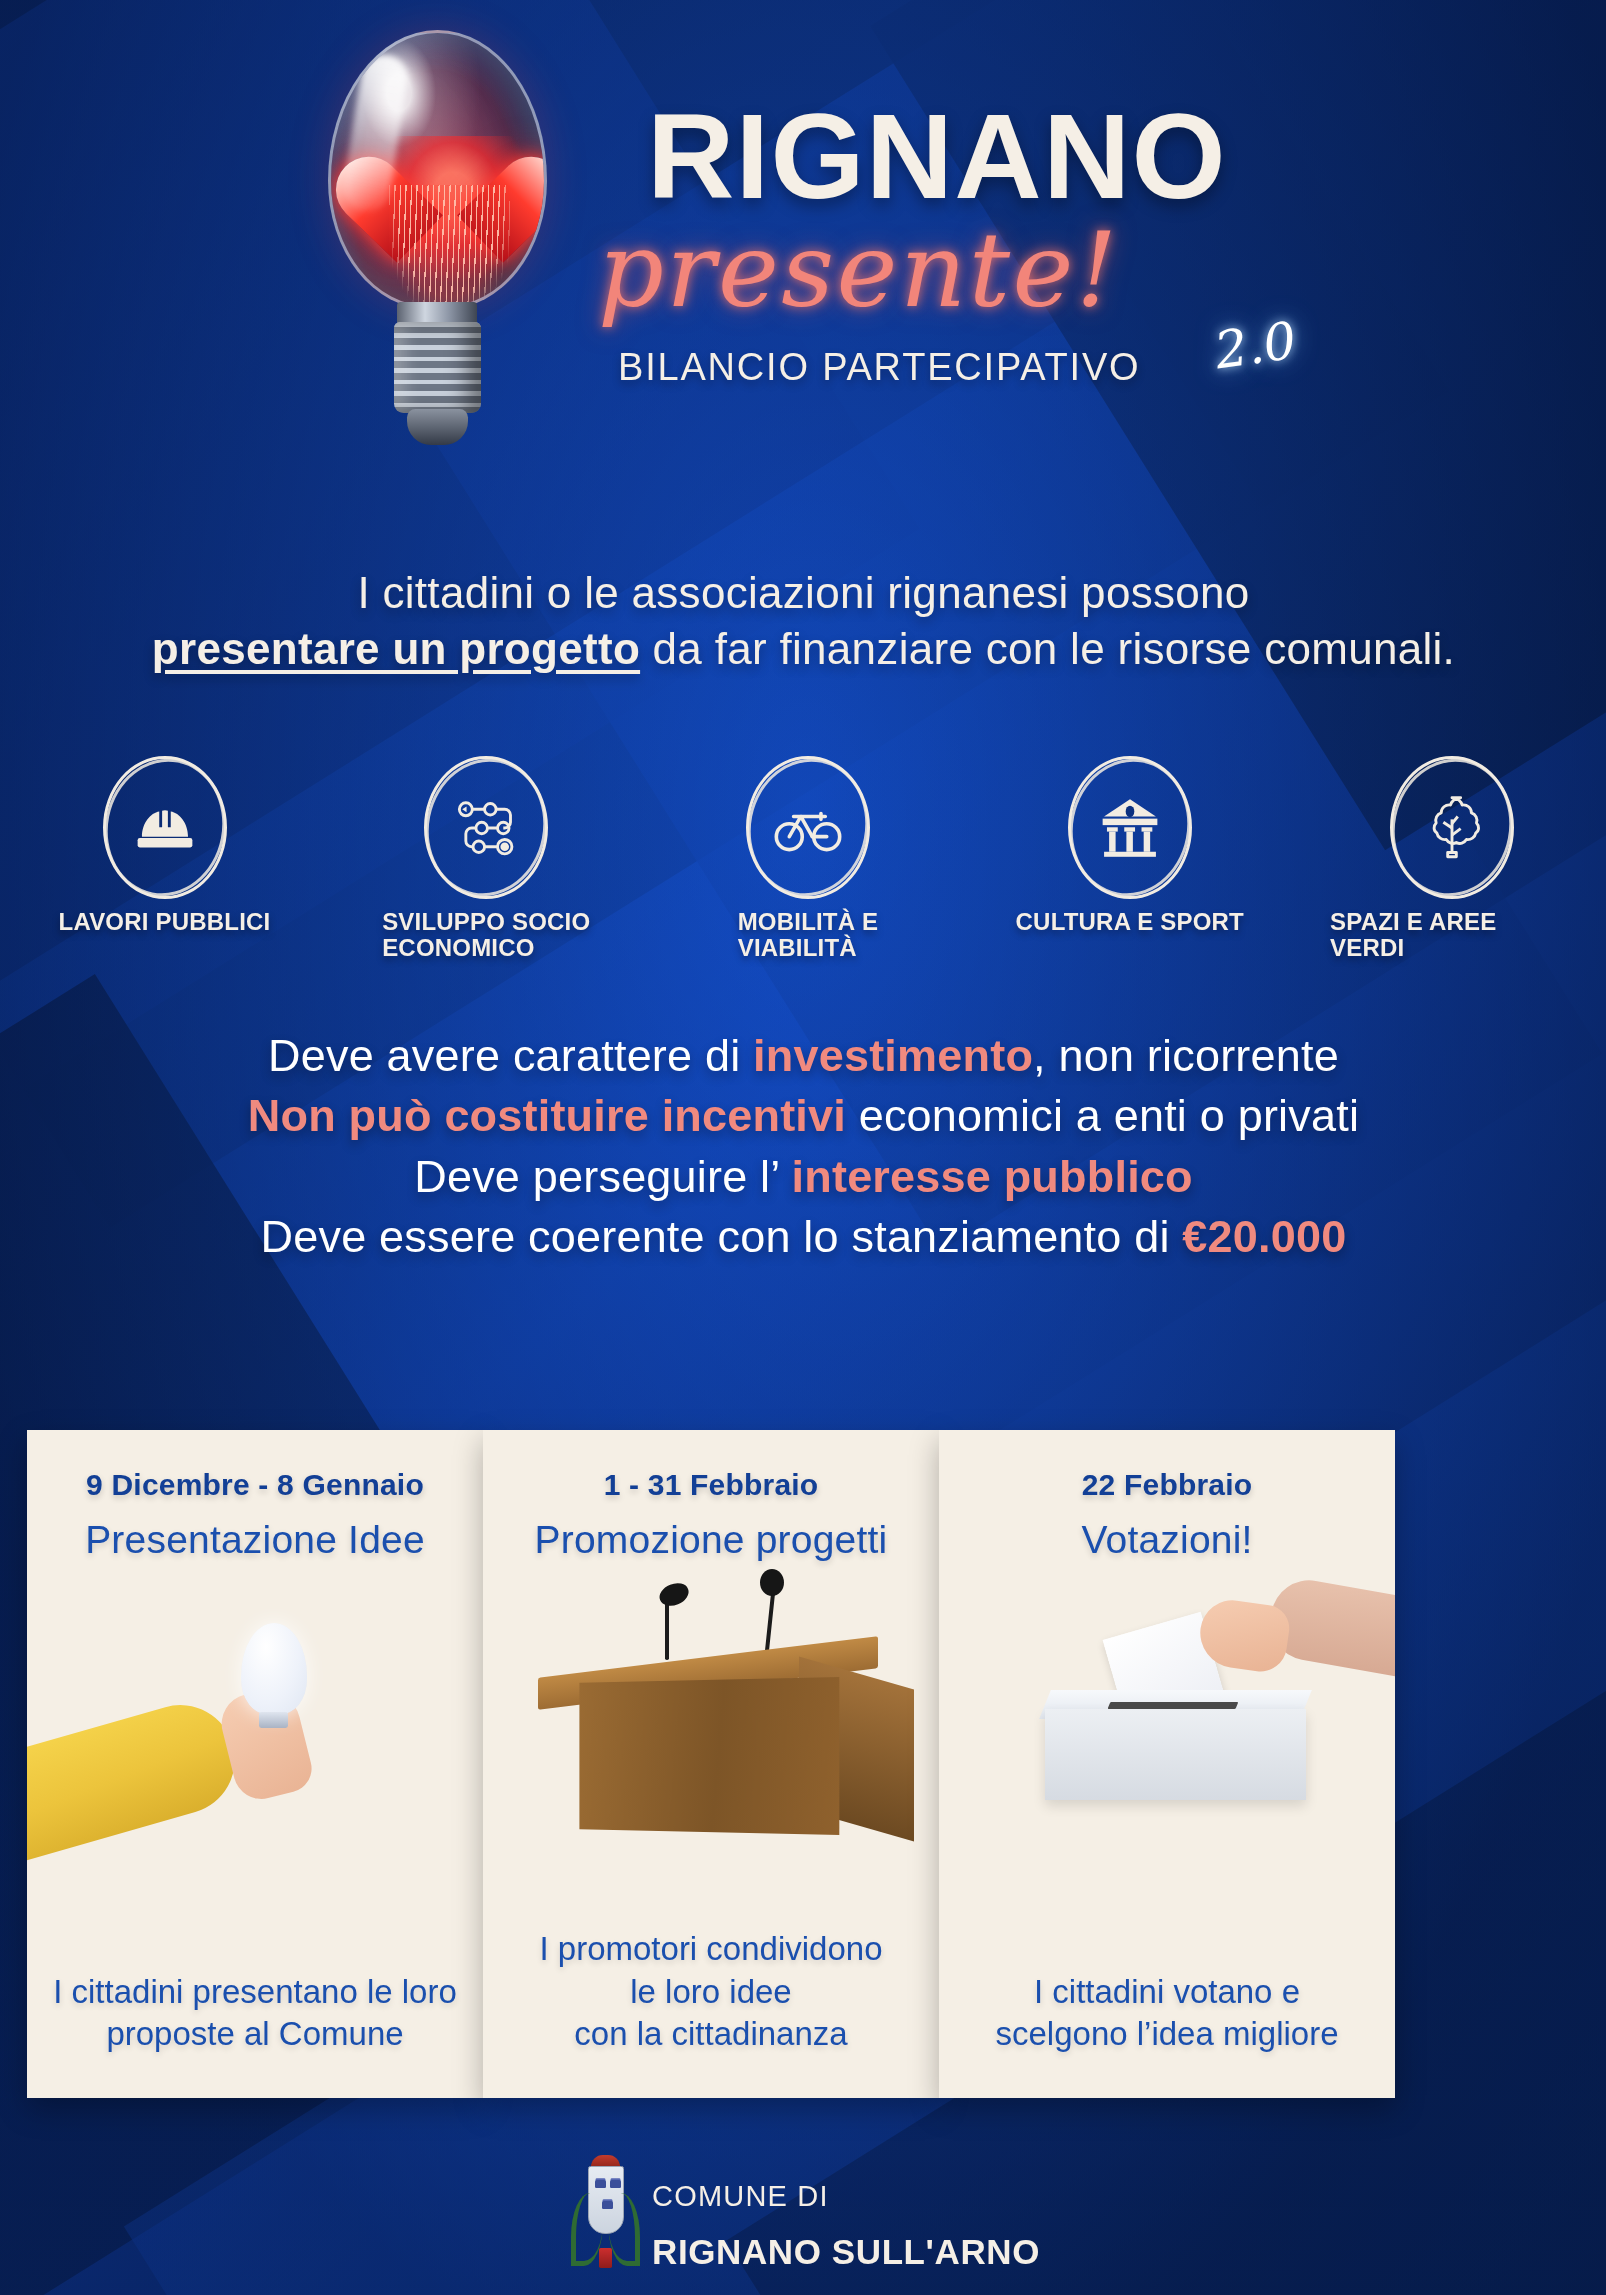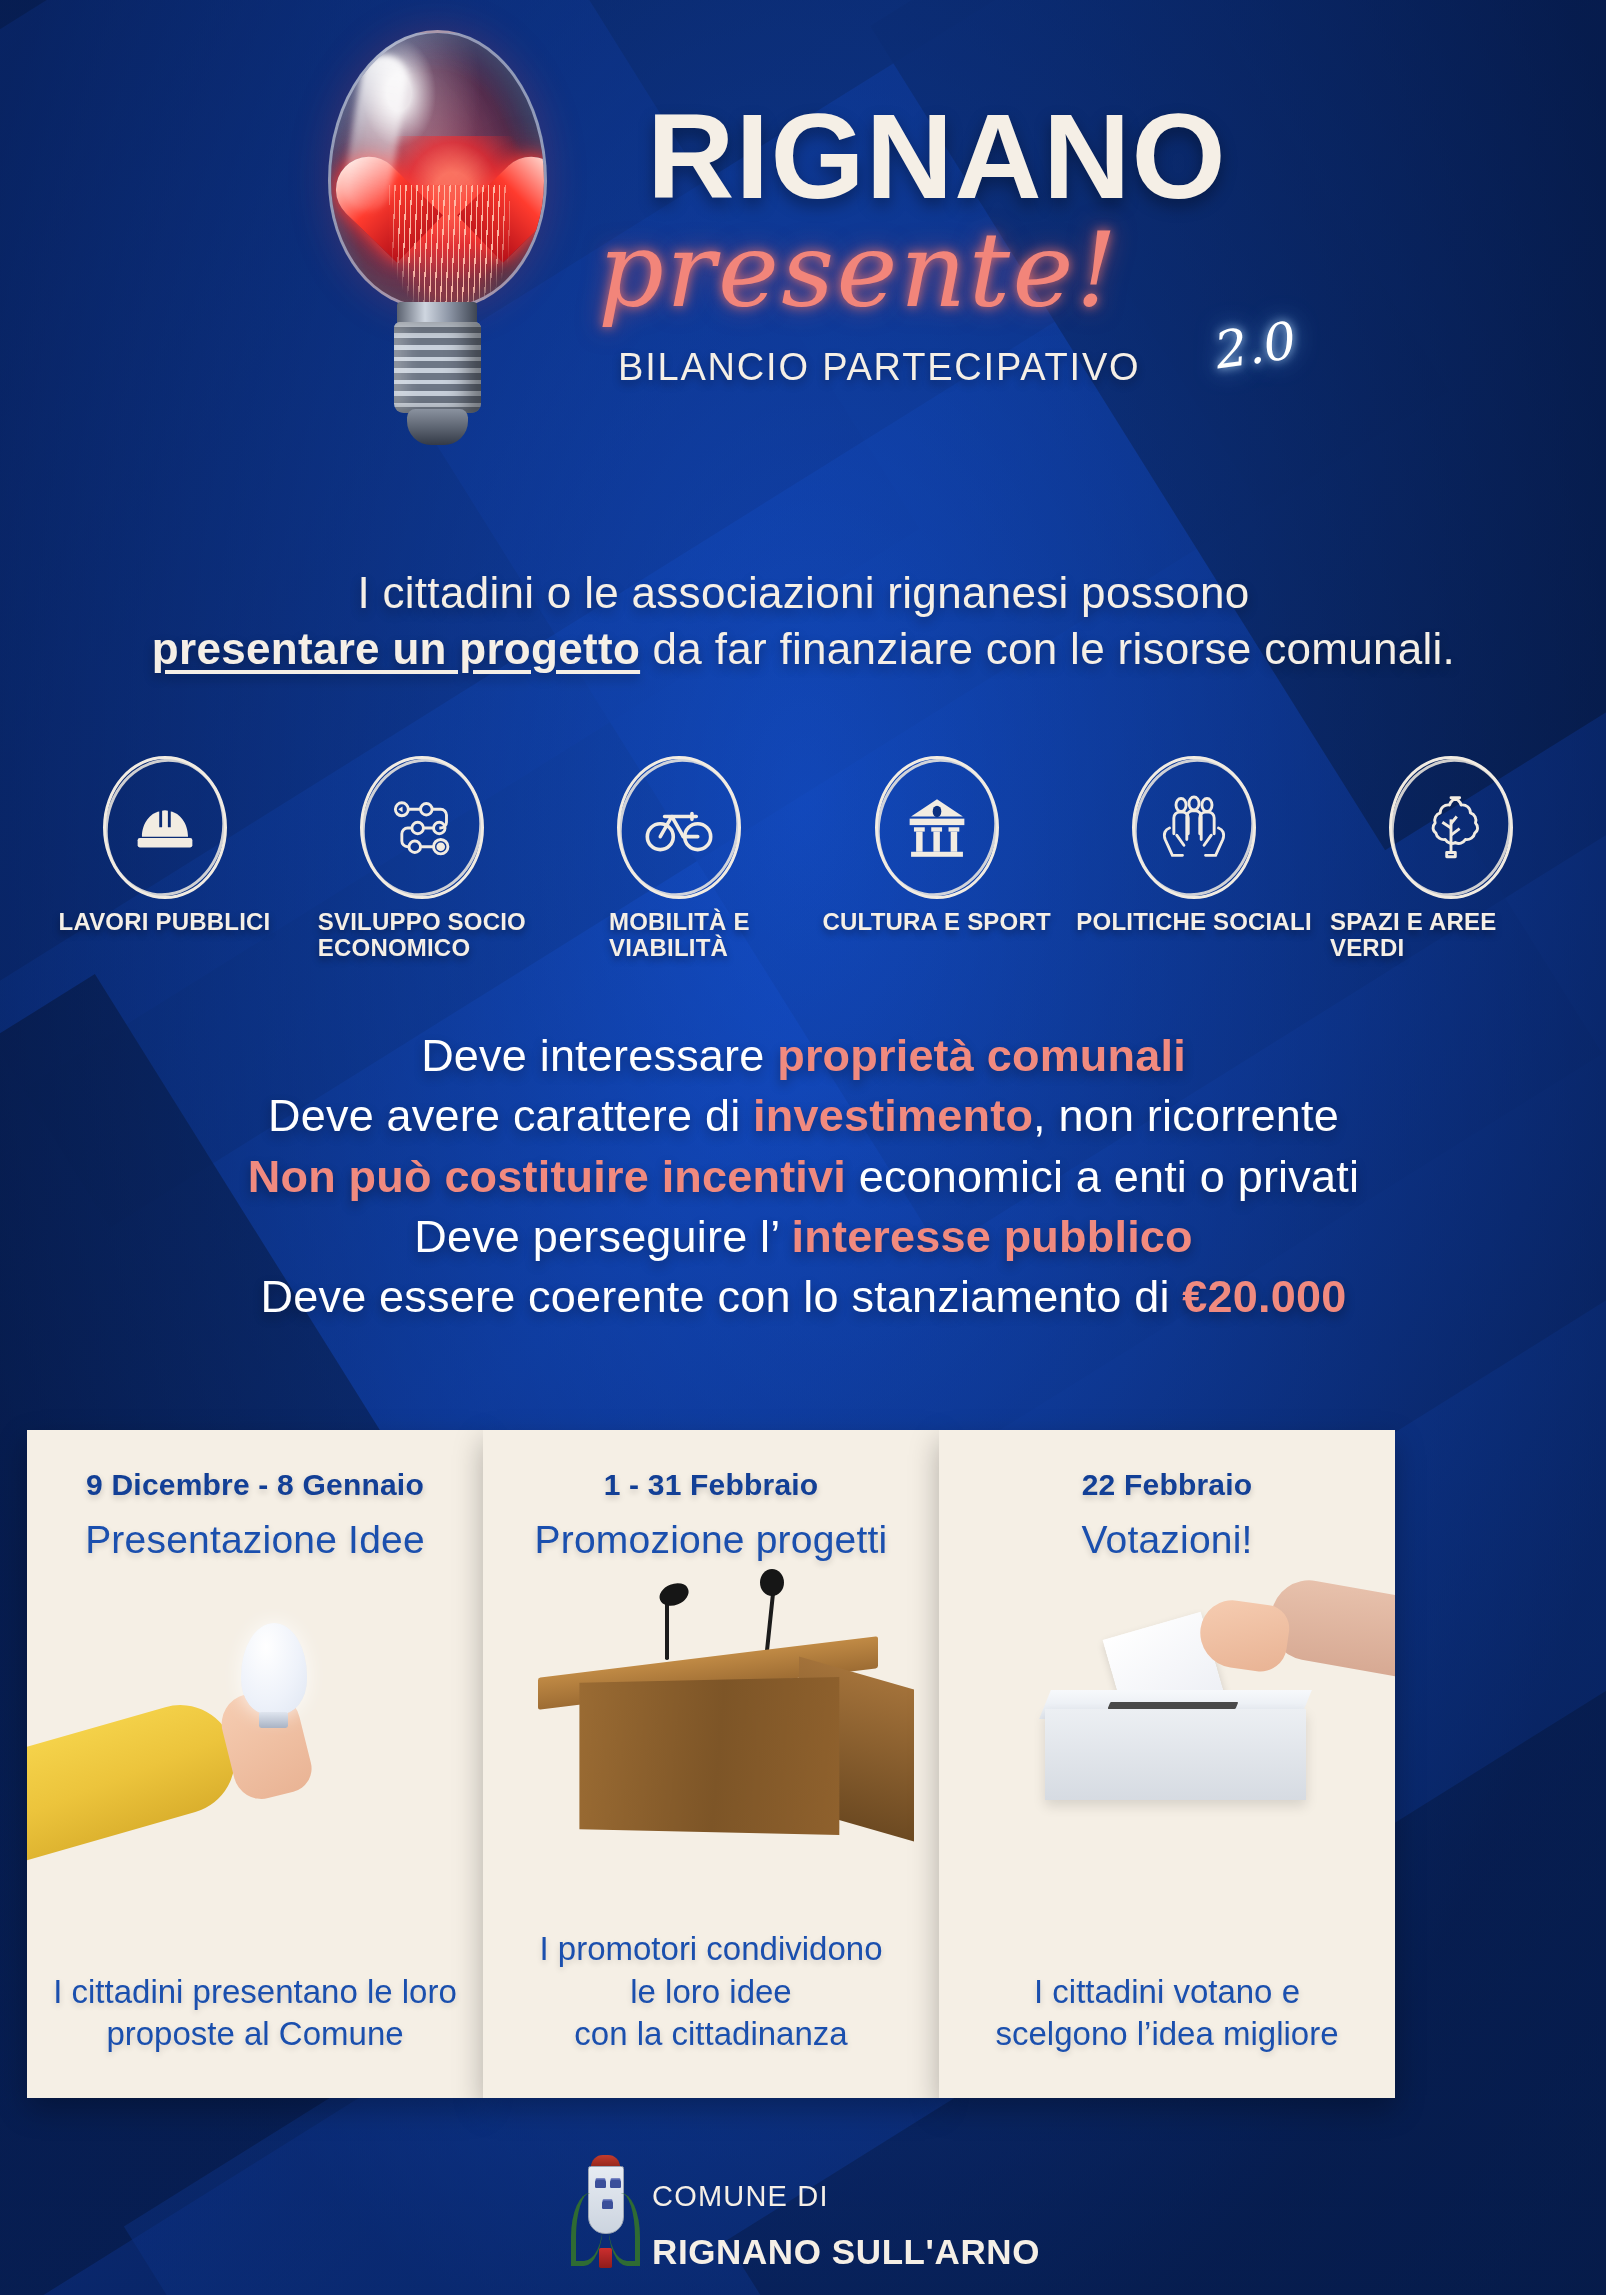--- a/index.html
+++ b/index.html
@@ -411,56 +411,37 @@
             <rect x="66" y="49" width="15" height="6"></rect>
           <rect x="21" y="55" width="9" height="28"></rect>
             <rect x="45" y="55" width="9" height="28"></rect>
             <rect x="69" y="55" width="9" height="28"></rect>
           <rect x="14" y="83" width="72" height="7"></rect>
         </svg>
       </div>
       <div class="cat-label">CULTURA E SPORT</div>
     </div>
 
-    <div class="cat">
-      <div class="cat-ico">
-        <div class="ring"></div>
-          <div class="ring2"></div>
-        <svg viewBox="0 0 100 100" fill="none" stroke="#f2ece2" stroke-width="4" stroke-linecap="round">
-          <ellipse cx="32" cy="18" rx="7" ry="9"></ellipse>
-            <ellipse cx="50" cy="16" rx="7" ry="9"></ellipse>
-            <ellipse cx="68" cy="18" rx="7" ry="9"></ellipse>
-          <path d="M22 58V36a8 8 0 018-8h4a8 8 0 018 8v22M58 58V36a8 8 0 018-8h4a8 8 0 018 8v22"></path>
-          <path d="M40 66V34a8 8 0 018-8h4a8 8 0 018 8v32"></path>
-          <path d="M16 50c-6 2-9 8-6 16l10 22h14M84 50c6 2 9 8 6 16L80 88H66"></path>
-          <path d="M26 60l10 14M74 60L64 74"></path>
-        </svg>
-      </div>
-      <div class="cat-label">POLITICHE SOCIALI</div>
-    </div>
 
     <div class="cat">
       <div class="cat-ico">
         <div class="ring"></div>
           <div class="ring2"></div>
         <svg viewBox="0 0 100 100" fill="none" stroke="#f2ece2" stroke-width="4" stroke-linejoin="round">
           <path d="M50 8c8 0 13 5 14 10 7-1 13 4 13 11 6 2 9 8 7 14 4 4 4 11-1 14-1 6-7 10-13 9-3 5-9 7-14 4-5 3-11 1-14-4-6 1-12-3-13-9-5-3-5-10-1-14-2-6 1-12 7-14 0-7 6-12 13-11 1-5 6-10 14-10z"></path>
           <path d="M50 86V38"></path>
           <path d="M50 50l-12-8M50 60l12-9M50 44l8-10"></path>
           <path d="M44 84h12v6H44z"></path>
         </svg>
       </div>
       <div class="cat-label">SPAZI E AREE VERDI</div>
     </div>
   </div>
 
   <div id="rules">
-    <div class="rule">
-      <span>Deve interessare </span><span class="hl">proprietà comunali</span><span></span>
-    </div>
     <div class="rule">
       <span>Deve avere carattere di </span><span class="hl">investimento</span><span>, non ricorrente</span>
     </div>
     <div class="rule">
       <span></span><span class="hl">Non può costituire incentivi</span><span> economici a enti o privati</span>
     </div>
     <div class="rule">
       <span>Deve perseguire l’ </span><span class="hl">interesse pubblico</span><span></span>
     </div>
     <div class="rule">

